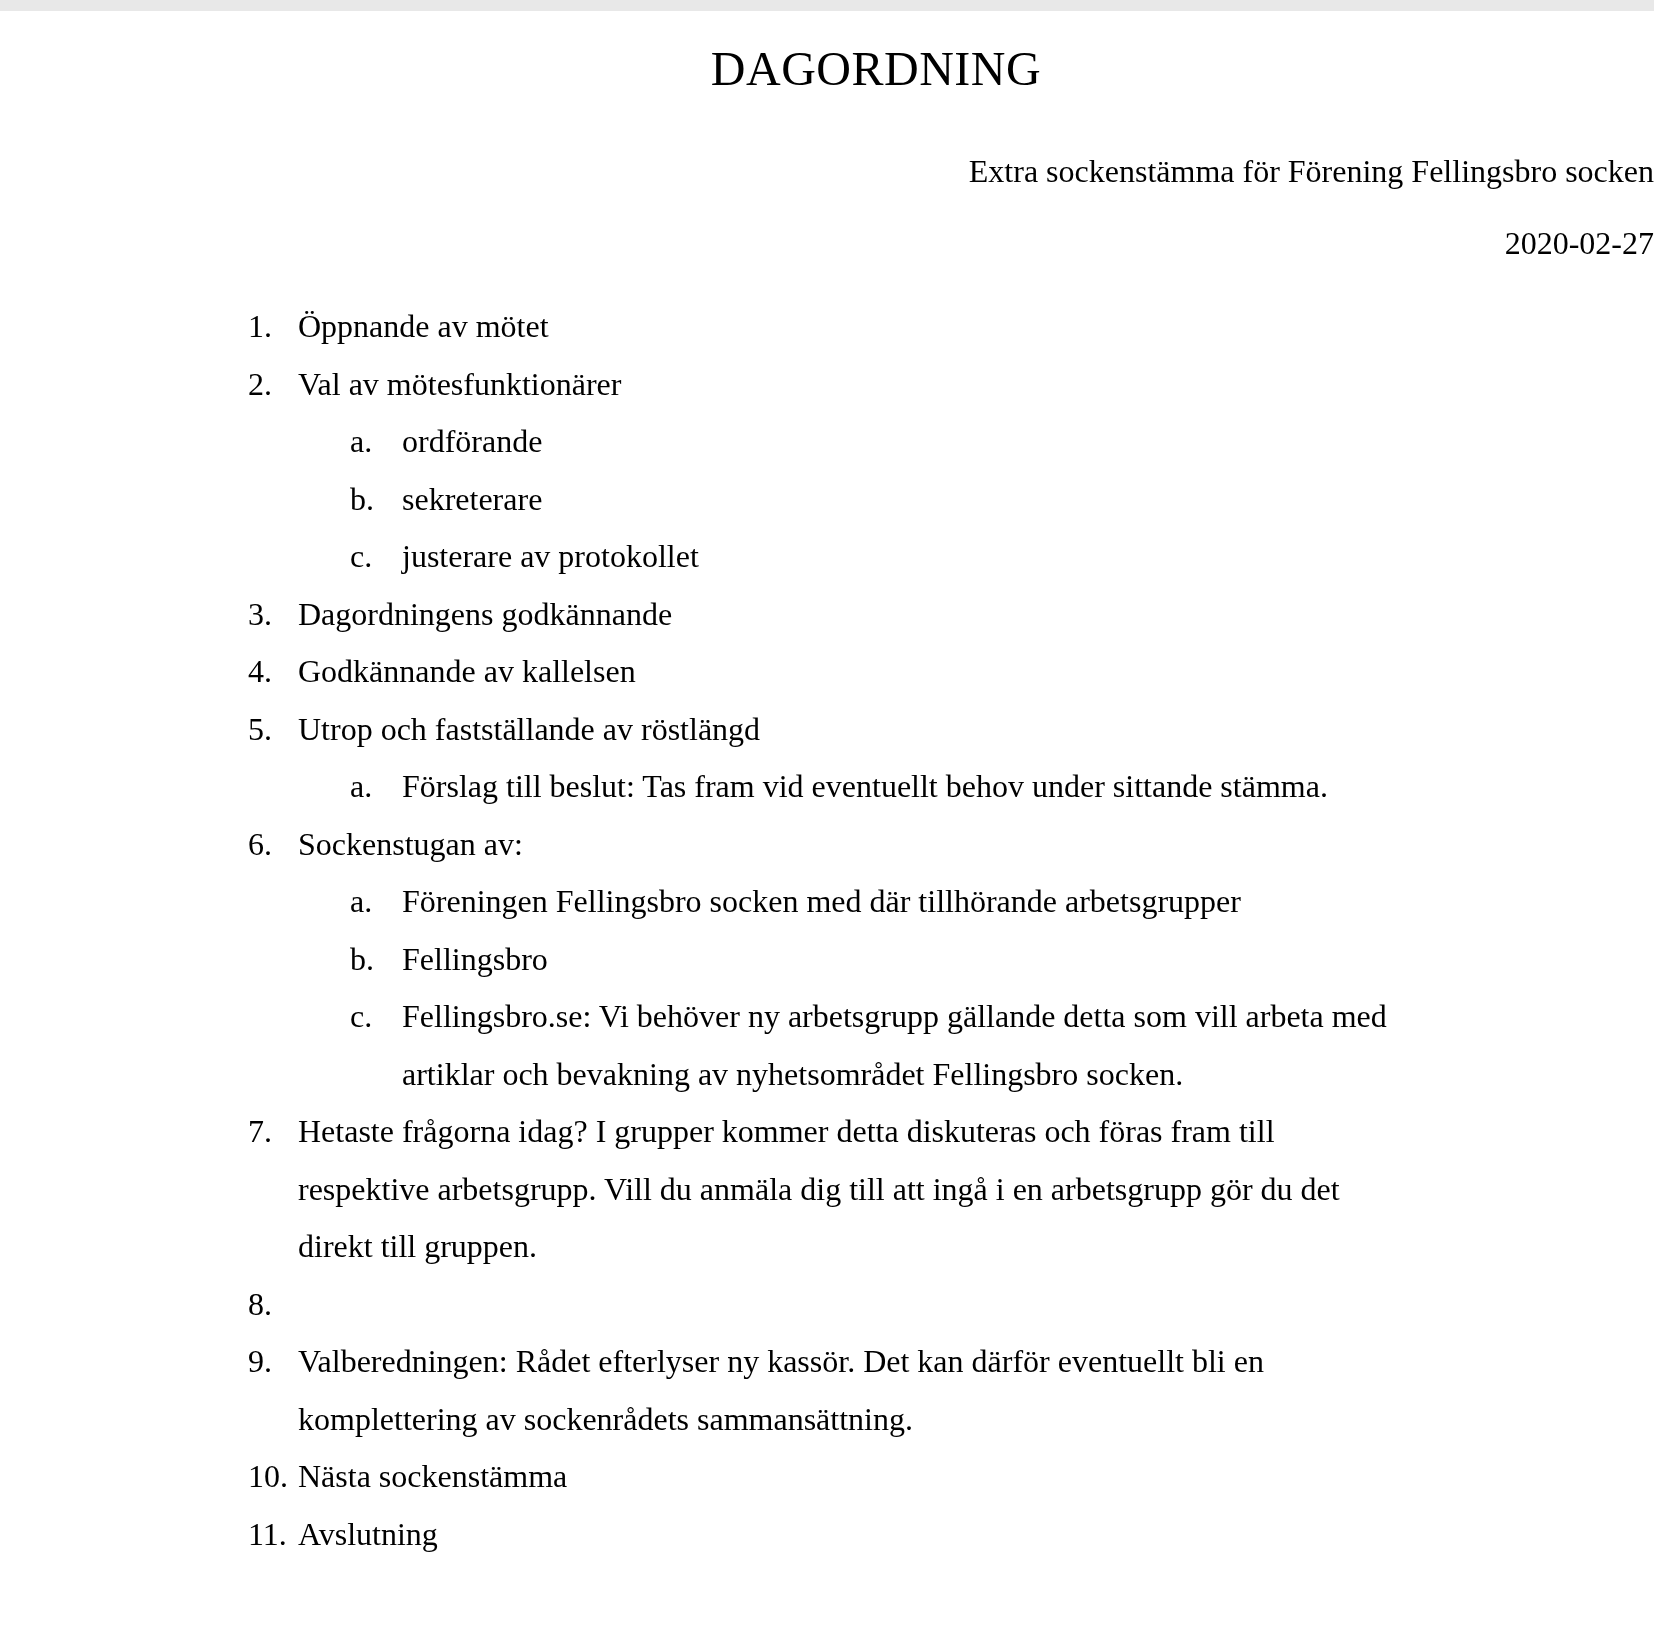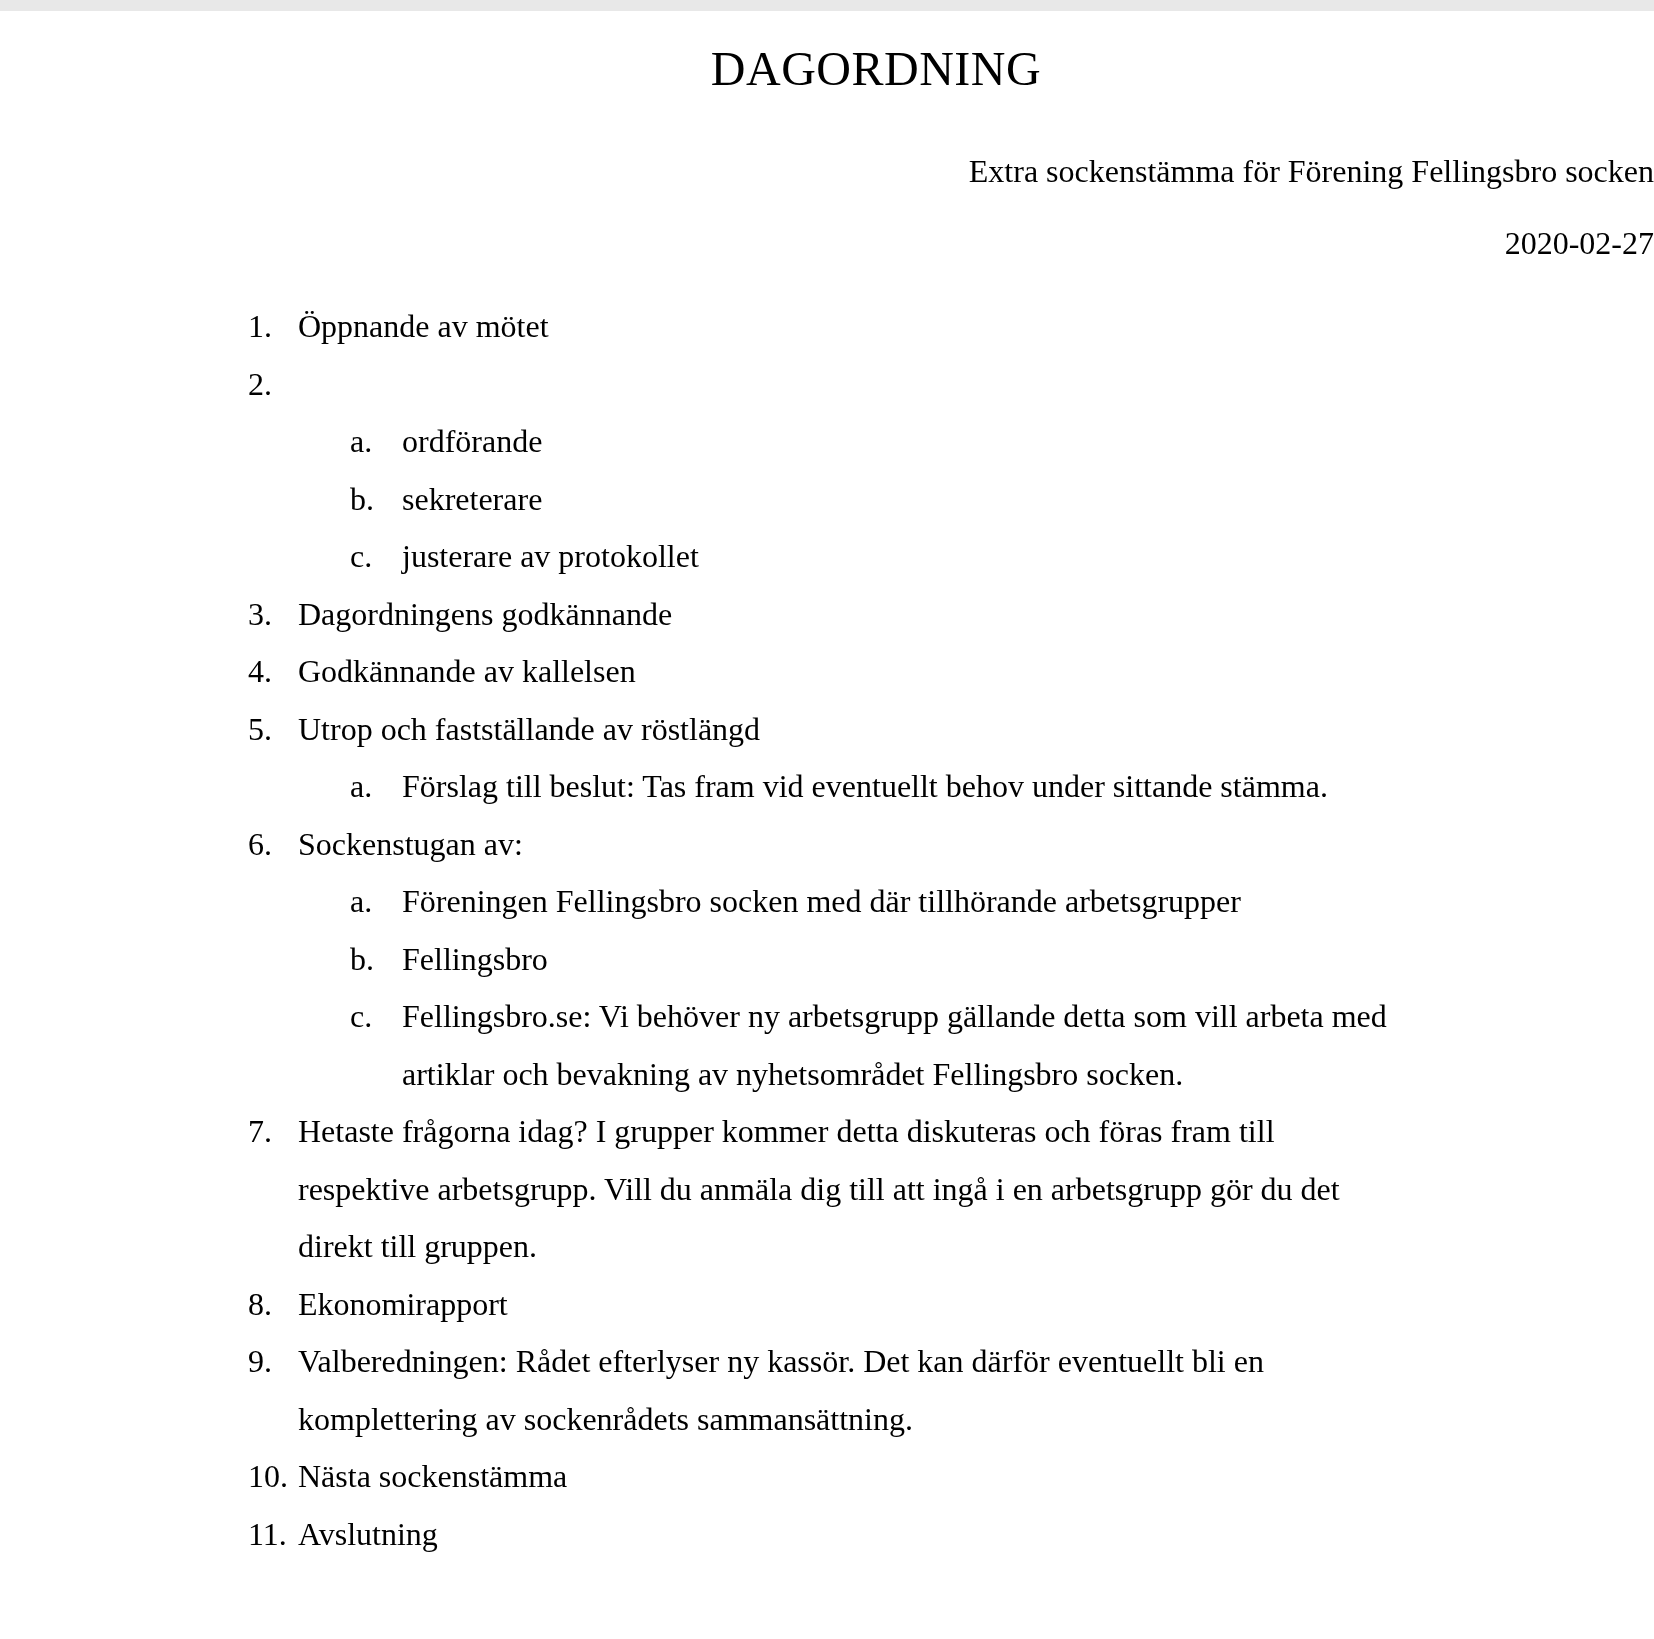--- a/index.html
+++ b/index.html
@@ -75,20 +75,21 @@
   <ol class="agenda" id="agenda-list">
       <li>
         <div class="item-row">
           <span class="item-num">1.</span>
           <div class="item-text">Öppnande av mötet</div>
         </div>
       </li>
       <li>
         <div class="item-row">
           <span class="item-num">2.</span>
+          <div class="item-text">Val av mötesfunktionärer</div>
         </div>
         <div class="sub-row">
           <span class="sub-letter">a.</span>
           <div class="sub-text">ordförande</div>
         </div>
         <div class="sub-row">
           <span class="sub-letter">b.</span>
           <div class="sub-text">sekreterare</div>
         </div>
         <div class="sub-row">
@@ -141,21 +142,20 @@
         <div class="item-row">
           <span class="item-num">7.</span>
           <div class="item-text">Hetaste frågorna idag? I grupper kommer detta diskuteras och föras fram till
 respektive arbetsgrupp. Vill du anmäla dig till att ingå i en arbetsgrupp gör du det
 direkt till gruppen.</div>
         </div>
       </li>
       <li>
         <div class="item-row">
           <span class="item-num">8.</span>
-          <div class="item-text">Ekonomirapport</div>
         </div>
       </li>
       <li>
         <div class="item-row">
           <span class="item-num">9.</span>
           <div class="item-text">Valberedningen: Rådet efterlyser ny kassör. Det kan därför eventuellt bli en
 komplettering av sockenrådets sammansättning.</div>
         </div>
       </li>
       <li>

